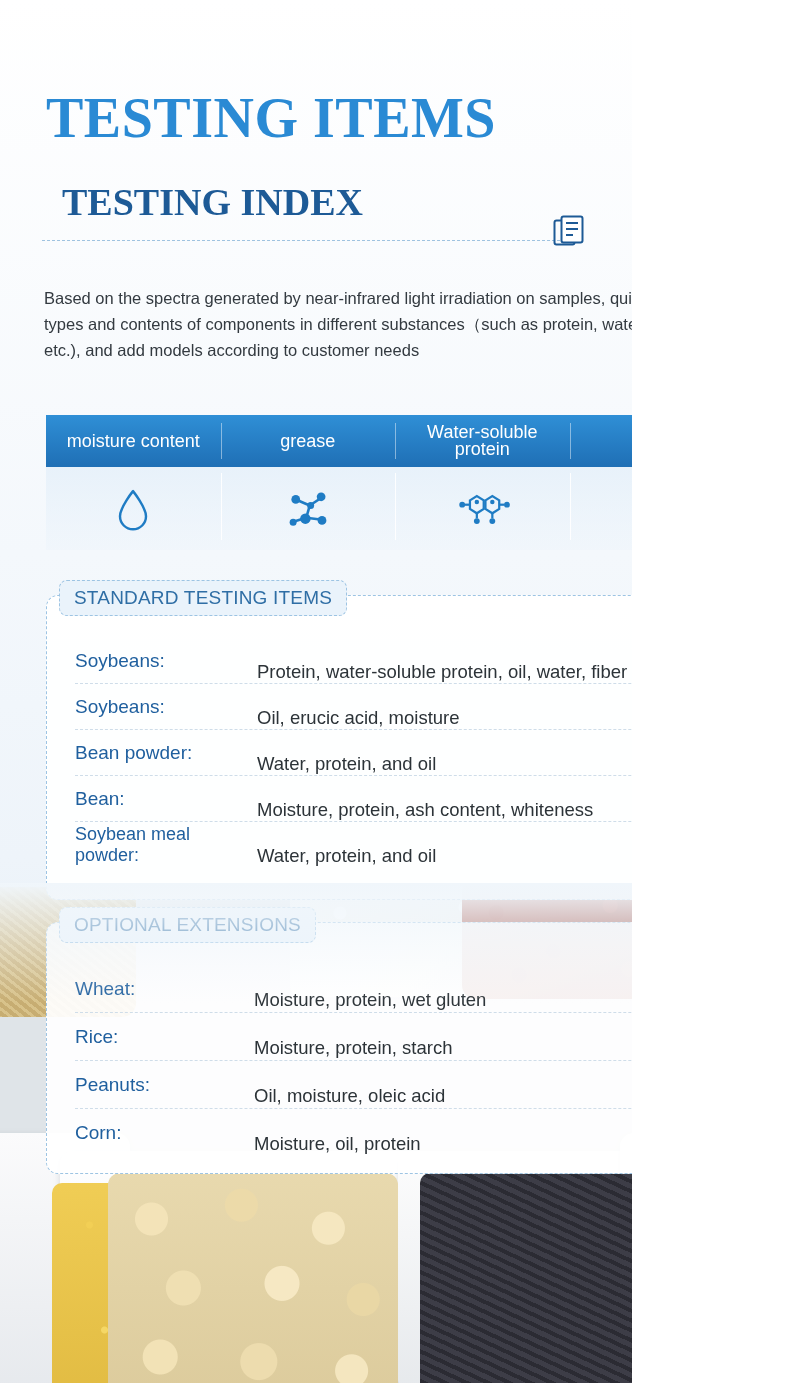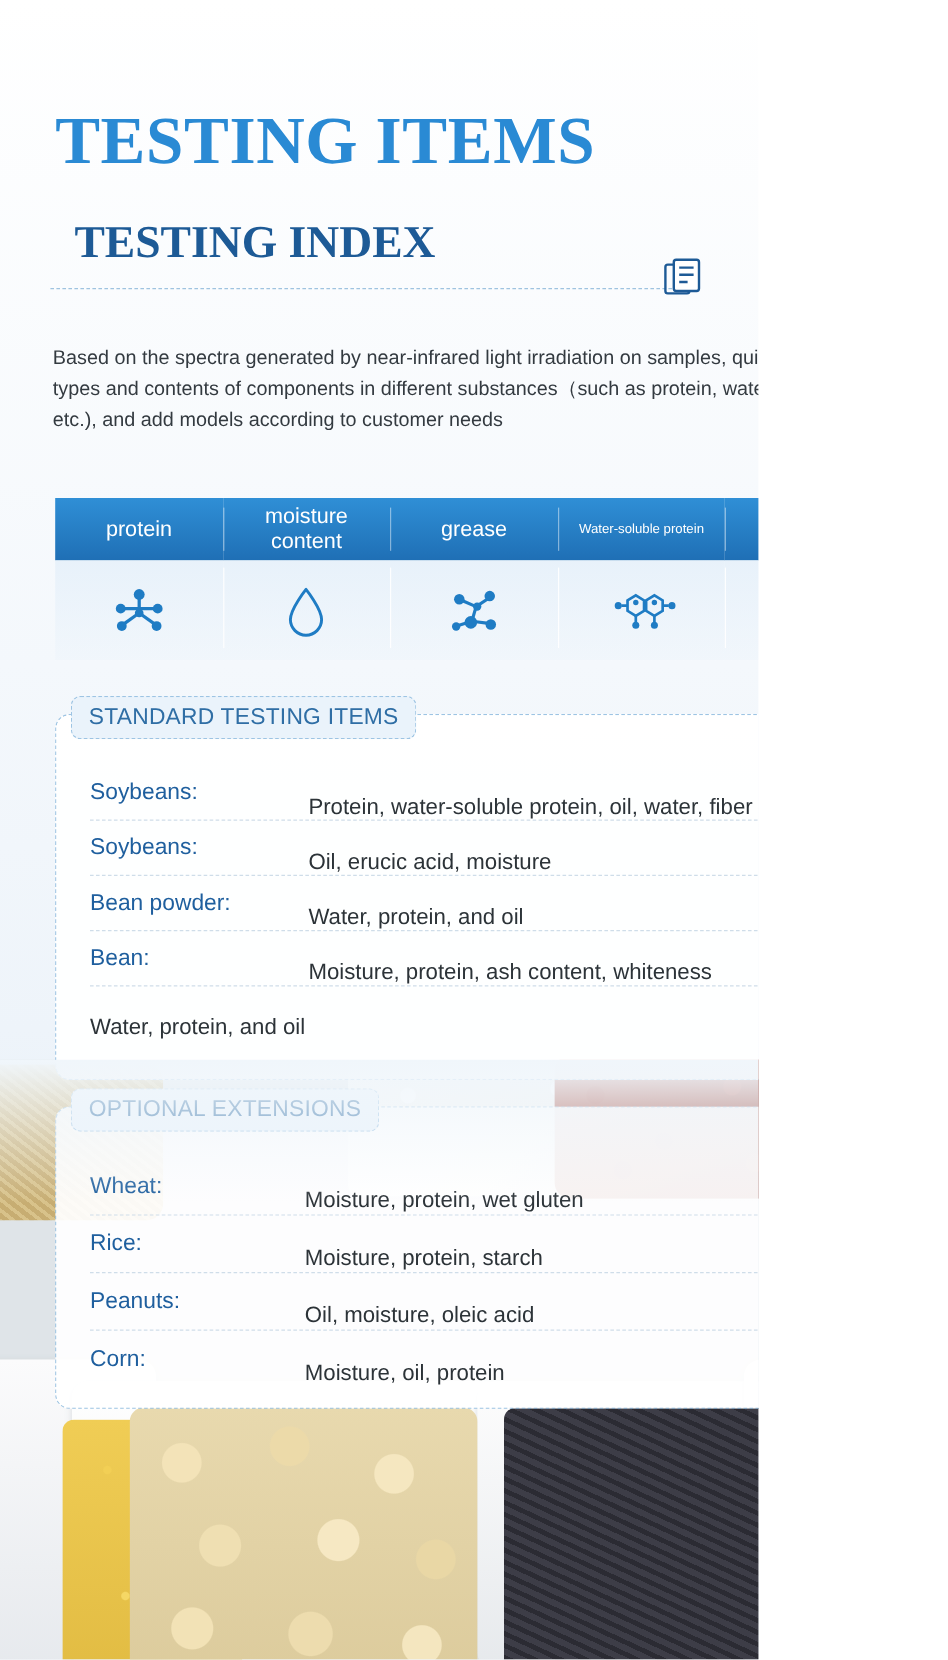--- a/index.html
+++ b/index.html
@@ -160,21 +160,21 @@
     position: relative;
     height: 52px;
     background: linear-gradient(to bottom, #2f8fd6, #1f6fb5);
     color: #ffffff;
     display: flex; align-items: center; justify-content: center;
     text-align: center;
     font-size: 19px;
     line-height: 20px;
     padding: 0 4px;
   }
-  .head.small { font-size: 11px; line-height: 17px; }
+  .head.small { font-size: 18px; line-height: 17px; }
   .head.two { font-size: 18px; line-height: 21px; }
   .body-cell {
     flex: 1;
     background: linear-gradient(to bottom, rgba(231,241,250,0.95), rgba(231,241,250,0.25));
     display: flex; align-items: center; justify-content: center;
     position: relative;
   }
   .strip-col + .strip-col .body-cell::before {
     content: ""; position: absolute; left: 0; top: 6px; bottom: 10px; width: 1px;
     background: rgba(255,255,255,0.9);
@@ -255,41 +255,20 @@
         <line x1="14" y1="9" x2="26" y2="9" stroke="#1d5a96" stroke-width="2"></line>
         <line x1="14" y1="15" x2="26" y2="15" stroke="#1d5a96" stroke-width="2"></line>
         <line x1="14" y1="21" x2="21" y2="21" stroke="#1d5a96" stroke-width="2"></line>
       </svg>
     </div>
 
     <div class="desc">Based on the spectra generated by near-infrared light irradiation on samples, quickly analyze the types and contents of components in different substances（such as protein, water, oil, fiber, ash, etc.), and add models according to customer needs</div>
 
     <div class="strip">
 
-      <div class="strip-col">
-        <div class="head two">protein</div>
-        <div class="body-cell">
-          <span>
-            <svg viewBox="0 0 64 64" width="58" height="58">
-              <g stroke="#1f7cc4" stroke-width="3" fill="none">
-                <line x1="32" y1="20" x2="32" y2="34"></line>
-                <line x1="32" y1="34" x2="18" y2="44"></line>
-                <line x1="32" y1="34" x2="46" y2="44"></line>
-                <line x1="18" y1="30" x2="46" y2="30"></line>
-              </g>
-              <circle cx="32" cy="17" r="5" fill="#1f7cc4"></circle>
-              <circle cx="15" cy="30" r="4.5" fill="#1f7cc4"></circle>
-              <circle cx="49" cy="30" r="4.5" fill="#1f7cc4"></circle>
-              <circle cx="16" cy="46" r="4.5" fill="#1f7cc4"></circle>
-              <circle cx="48" cy="46" r="4.5" fill="#1f7cc4"></circle>
-              <circle cx="32" cy="34" r="4" fill="#1f7cc4"></circle>
-            </svg>
-          </span>
-        </div>
-      </div>
 
       <div class="strip-col">
         <div class="head two">moisture content</div>
         <div class="body-cell">
           <span>
             <svg viewBox="0 0 64 64" width="52" height="52">
               <path d="M32 10 C32 10 16 30 16 41 a16 16 0 0 0 32 0 C48 30 32 10 32 10 Z" fill="none" stroke="#1f7cc4" stroke-width="3" stroke-linejoin="round"></path>
             </svg>
           </span>
         </div>
@@ -374,20 +353,21 @@
         </div>
         <div class="row">
           <div class="row-label">Bean powder:</div>
           <div class="row-value">Water, protein, and oil</div>
         </div>
         <div class="row">
           <div class="row-label">Bean:</div>
           <div class="row-value">Moisture, protein, ash content, whiteness</div>
         </div>
         <div class="row">
+          <div class="row-label two-line">Soybean meal powder:</div>
           <div class="row-value">Water, protein, and oil</div>
         </div>
       </div>
     </div>
 
     <div class="card" id="card-optional">
       <div class="card-title">OPTIONAL EXTENSIONS</div>
       <div class="rows">
         <div class="row">
           <div class="row-label">Wheat:</div>

